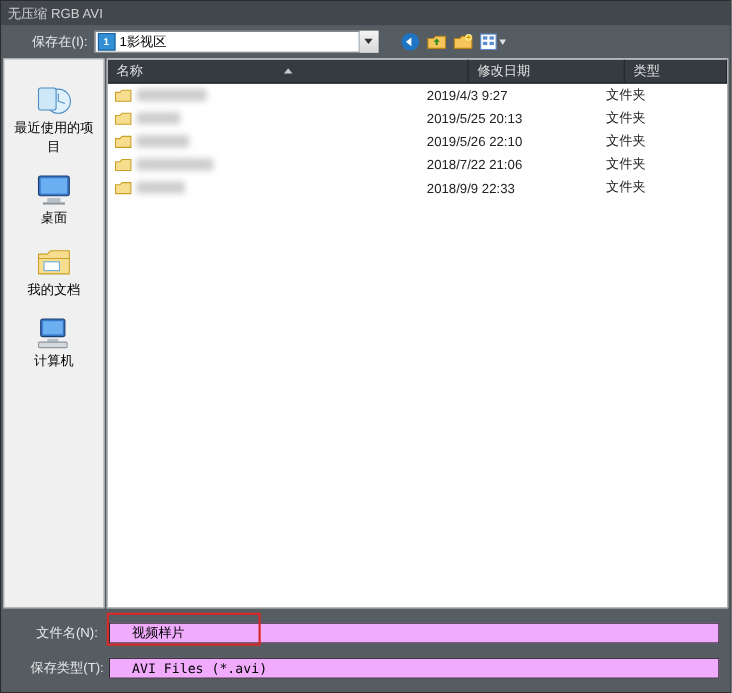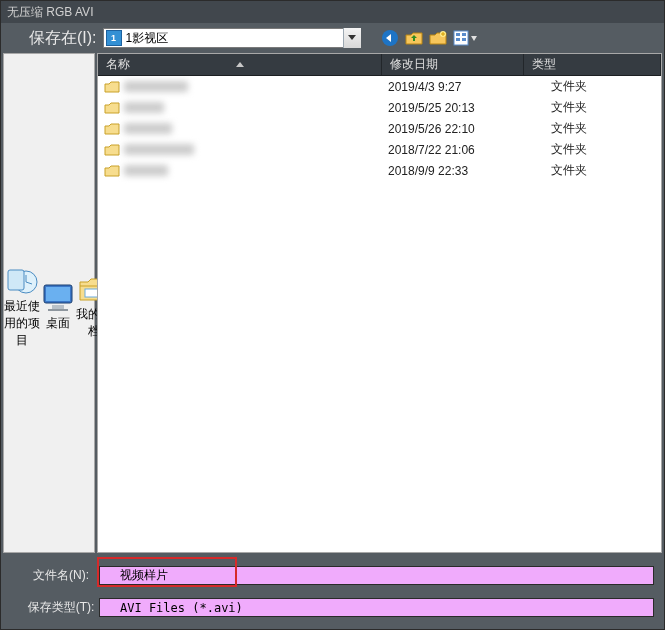--- a/index.html
+++ b/index.html
@@ -27,21 +27,21 @@
     display: flex; align-items: center;
   }
   .top-row {
     height: 30px;
     background: #555c62;
     display: flex;
     align-items: center;
     gap: 6px;
     padding: 0 6px;
   }
-  .top-label { color: #e8e8e8; font-size: 16px; margin-left: 22px; }
+  .top-label { color: #e8e8e8; font-size: 12px; margin-left: 22px; }
   .savein-wrap {
     flex: 0 0 258px;
     height: 20px;
     background: #fff;
     border: 1px solid #7a7a7a;
     display: flex; align-items: center;
     position: relative;
   }
   .savein-icon {
     width: 16px; height: 16px; margin-left: 2px;
@@ -64,22 +64,23 @@
     flex: 1 1 auto;
     display: flex;
     background: #555c62;
     min-height: 0;
   }
   .places {
     width: 92px;
     background: #f0f0f0;
     border: 1px solid #a8a8a8;
     margin: 0 2px 2px 2px;
-    padding-top: 6px;
-    display: flex; flex-direction: row;
+    padding-top: 20px;
+    display: flex; flex-direction: column;
+    gap: 14px;
     align-items: center;
   }
   .place { width: 80px; text-align:center; cursor: default; }
   .place-icon { width:36px; height:32px; margin:0 auto 2px; }
   .place-label { font-size: 12px; color:#000; }
 
   .listing {
     flex: 1 1 auto;
     background: #fff;
     border: 1px solid #a8a8a8;
@@ -91,21 +92,21 @@
   .cols {
     height: 22px;
     background: #353b41;
     color: #e0e0e0;
     font-size: 12px;
     display: flex;
     align-items: center;
     border-bottom: 1px solid #1c1f22;
   }
   .col { border-right: 1px solid #22262a; padding: 0 8px; display:flex;align-items:center; height:100%; }
-  .col-name { width: 284px; }
+  .col-name { width: 328px; }
   .col-date { width: 142px; display:flex;justify-content:flex-start; }
   .col-type { flex:1; }
 
   .files { flex: 1 1 auto; overflow: auto; }
   .frow { display:flex; align-items:center; height:21px; padding-left:6px; font-size:12px; color:#222; }
   .fcell-name { width: 284px; display:flex; align-items:center; gap:4px; }
   .fcell-date { width: 142px; }
   .fcell-type { flex:1;margin-left:21px; }
   .folder-ico { width:16px; height:14px; }
   .blur { display:inline-block; height:11px; background:#ccc; filter: blur(3px); border-radius:2px; }

